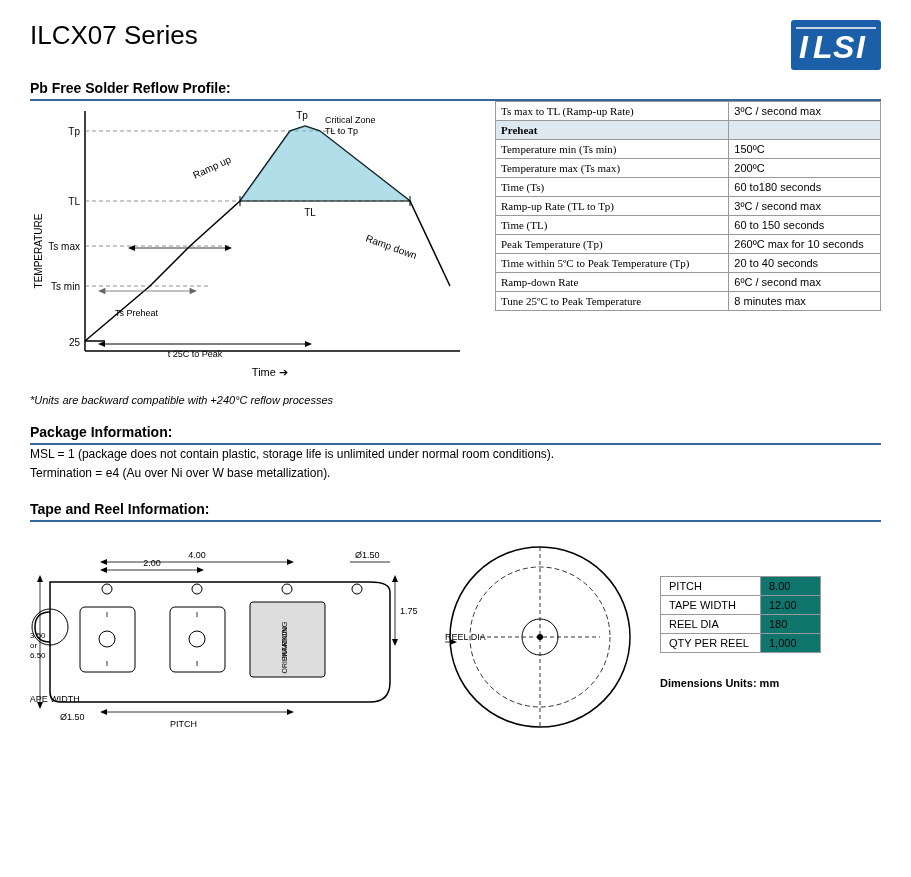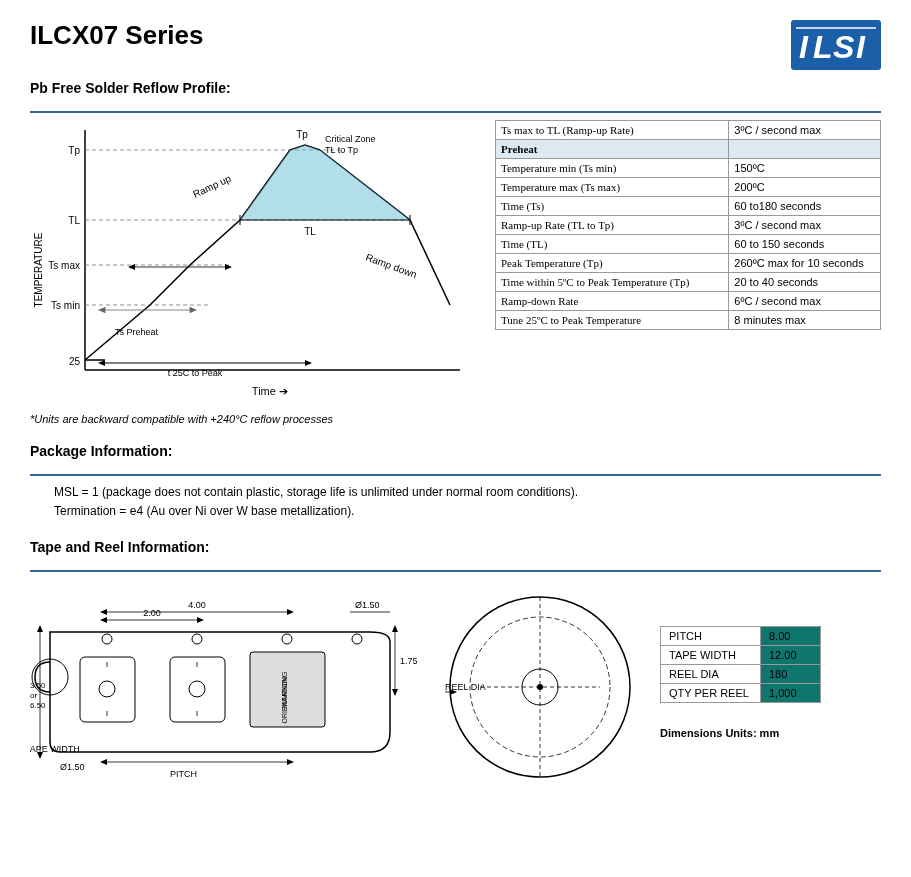--- a/index.html
+++ b/index.html
@@ -15,40 +15,40 @@
 
     
     .header {
       display: flex;
       justify-content: space-between;
       align-items: flex-start;
       margin-bottom: 10px;
     }
     .title {
       font-size: 26px;
-      font-weight: bold;
+      font-weight: normal;
       color: #000;
     }
     .logo-container {
       display: flex;
       align-items: center;
     }
     .logo-svg {
       width: 90px;
       height: 50px;
     }
 
     
     .section-title {
       font-size: 14px;
       font-weight: bold;
       color: #000;
       border-bottom: 2px solid #336699;
-      padding-bottom: 15px;
-      margin-bottom: 7px;
+      padding-bottom: 3px;
+      margin-bottom: 0;
     }
 
     .section {
       margin-bottom: 18px;
     }
 
     
     .solder-section {
       display: flex;
       gap: 15px;
@@ -87,21 +87,20 @@
     .note-text {
       font-size: 11px;
       margin-top: 0;
       font-style: italic;
     }
 
     
     .package-text {
       font-size: 12px;
       line-height: 1.6;
-      margin-left: 24px;
     }
 
     
     .tape-reel-area {
       display: flex;
       gap: 20px;
       align-items: center;
       margin-top: 10px;
     }
 

